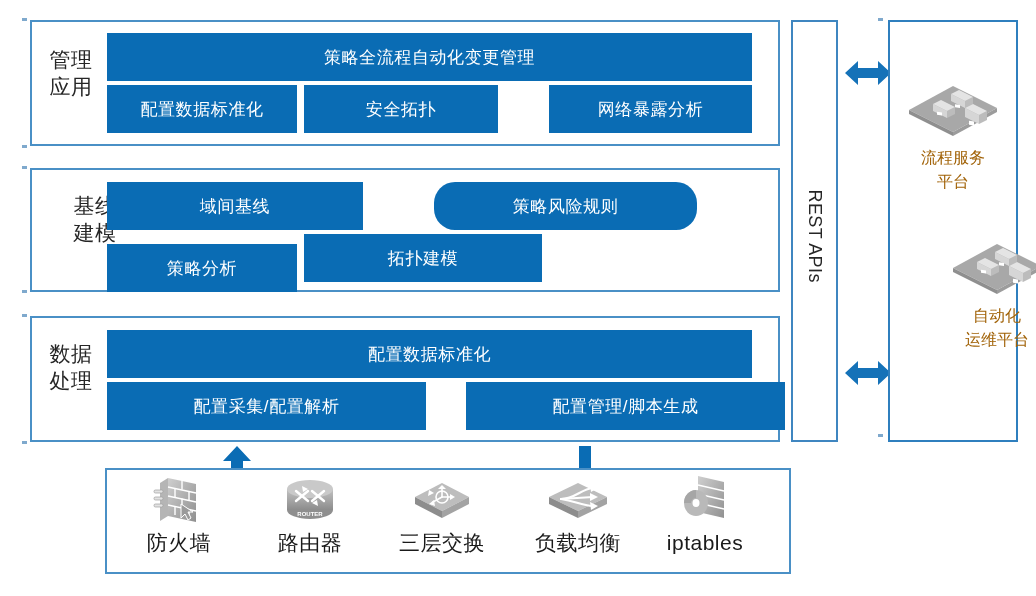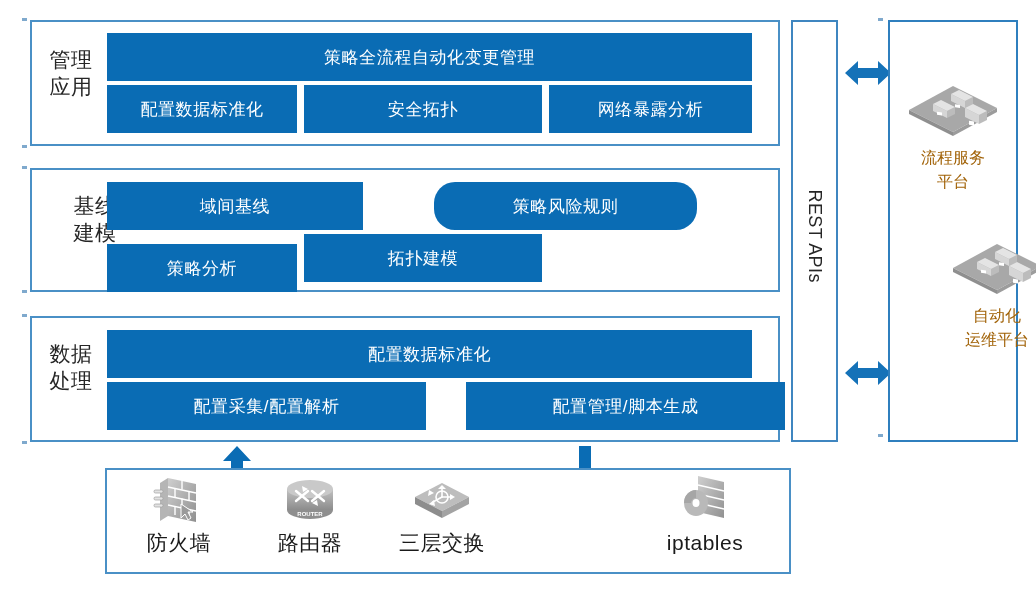--- a/index.html
+++ b/index.html
@@ -151,21 +151,21 @@
     <span>应用</span>
   </div>
 
   <div class="blk" style="left:107px; top:33px; width:645px; height:48px;">
     <span>策略全流程自动化变更管理</span>
   </div>
 
   <div class="blk" style="left:107px; top:85px; width:190px; height:48px;">
     <span>配置数据标准化</span>
   </div>
-  <div class="blk" style="left:304px; top:85px; width:238px; height:48px;">
+  <div class="blk" style="left:304px; top:85px; width:194px; height:48px;">
     <span>安全拓扑</span>
   </div>
   <div class="blk" style="left:549px; top:85px; width:203px; height:48px;">
     <span>网络暴露分析</span>
   </div>
 
   <div class="layer-panel" style="left:30px; top:168px; width:750px; height:124px;"></div>
 
   <div class="layer-title" style="left:30px; top:192px;padding-left:24px;">
     <span>基线</span>
@@ -294,20 +294,40 @@
           <polygon points="31,8 27,12 35,12"></polygon>
           <polygon points="44,20 39,17 39,23"></polygon>
           <polygon points="18,27 23,23 24,29"></polygon>
           <polygon points="18,13 23,16 17,19"></polygon>
         </g>
       </svg>
     </div>
     <div class="device-label">三层交换</div>
   </div>
 
+  <div class="device" style="left:518px;">
+    <div class="device-icon">
+      <svg width="66" height="46" viewBox="0 0 66 46">
+        <polygon points="33,6 62,20 33,34 4,20" fill="#bdbdbd"></polygon>
+        <polygon points="4,20 33,34 33,41 4,27" fill="#8d8d8d"></polygon>
+        <polygon points="62,20 33,34 33,41 62,27" fill="#a3a3a3"></polygon>
+        <g stroke="#ffffff" stroke-width="2.2" fill="none" stroke-linecap="round">
+          <path d="M16 22 C30 22, 36 12, 48 11"></path>
+          <path d="M16 22 L48 20"></path>
+          <path d="M16 22 C30 24, 36 28, 48 29"></path>
+        </g>
+        <g fill="#ffffff">
+          <polygon points="53,11 45,7 46,15"></polygon>
+          <polygon points="53,20 45,16 45,24"></polygon>
+          <polygon points="53,29 45,25 46,33"></polygon>
+        </g>
+      </svg>
+    </div>
+    <div class="device-label">负载均衡</div>
+  </div>
 
   <div class="device" style="left:645px;">
     <div class="device-icon">
       <svg width="50" height="52" viewBox="0 0 50 52">
         <defs>
           <linearGradient id="gipt" x1="0" y1="0" x2="1" y2="1">
             <stop offset="0" stop-color="#cfcfcf"></stop>
             <stop offset="1" stop-color="#919191"></stop>
           </linearGradient>
         </defs>

